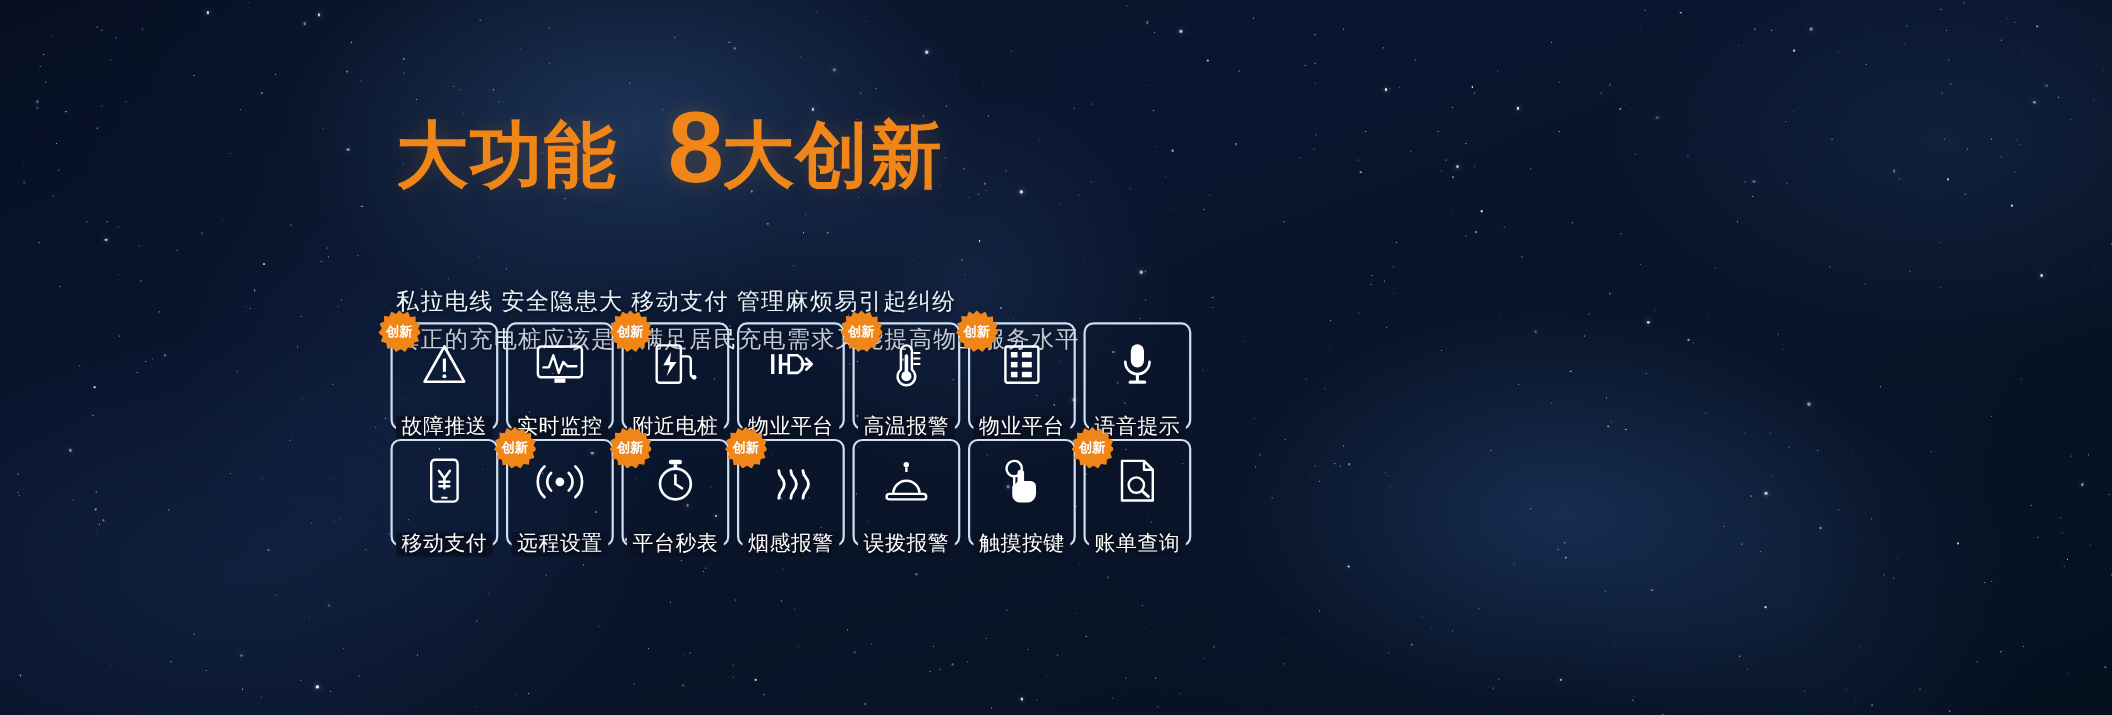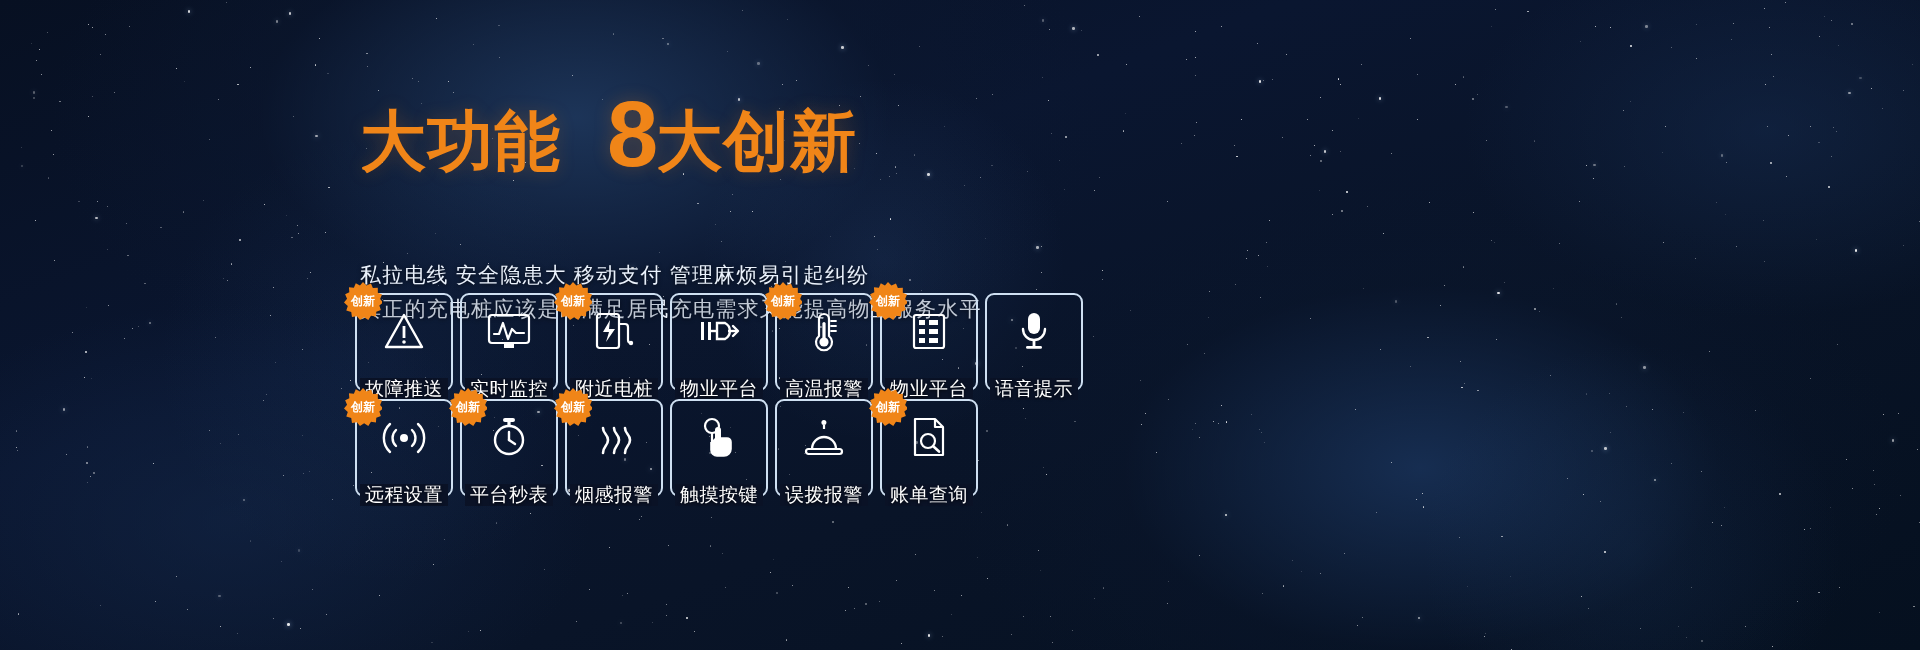--- a/index.html
+++ b/index.html
@@ -865,20 +865,31 @@
                 <path d="M5 19 a11 11 0 0 0 22 0" fill="none" stroke="#fff" stroke-width="2.4" stroke-linecap="round"></path>
                 <rect x="14.6" y="29" width="2.8" height="8" fill="#fff"></rect>
                 <rect x="8" y="36" width="16" height="2.8" rx="1.4" fill="#fff"></rect>
               </svg>
             </div>
             <div class="tlabel">语音提示</div>
           </div>
         </div>
       <div class="grid-row" id="row2">
           <div class="tile">
+            <div class="glyph">
+              <svg width="30" height="42" viewBox="0 0 30 42">
+                <rect x="3" y="2" width="24" height="38" rx="3.5" fill="none" stroke="#fff" stroke-width="2.2"></rect>
+                <path d="M10 12 L15 19 L20 12" fill="none" stroke="#fff" stroke-width="2.2" stroke-linecap="round"></path>
+                <path d="M15 19 v9 M10.5 22 h9 M10.5 26 h9" stroke="#fff" stroke-width="2.2" stroke-linecap="round"></path>
+                <rect x="12" y="35.5" width="6" height="2" rx="1" fill="#fff"></rect>
+              </svg>
+            </div>
+            <div class="tlabel">移动支付</div>
+          </div>
+          <div class="tile">
             <div class="badge">
               <div class="star"></div>
               <span>创新</span>
             </div>
             <div class="glyph">
               <svg width="44" height="40" viewBox="0 0 44 40">
                 <circle cx="22" cy="21" r="4" fill="#fff"></circle>
                 <path d="M14 13 a11 11 0 0 0 0 16" fill="none" stroke="#fff" stroke-width="2.4" stroke-linecap="round"></path>
                 <path d="M30 13 a11 11 0 0 1 0 16" fill="none" stroke="#fff" stroke-width="2.4" stroke-linecap="round"></path>
                 <path d="M8 7 a19 19 0 0 0 0 28" fill="none" stroke="#fff" stroke-width="2.4" stroke-linecap="round"></path>
@@ -912,42 +923,42 @@
               <svg width="42" height="40" viewBox="0 0 42 40">
                 <path d="M10 36 c0-7 5-7 5-13 0-6-5-6-5-12" fill="none" stroke="#fff" stroke-width="2.6" stroke-linecap="round"></path>
                 <path d="M21 36 c0-7 5-7 5-13 0-6-5-6-5-12" fill="none" stroke="#fff" stroke-width="2.6" stroke-linecap="round"></path>
                 <path d="M32 36 c0-7 5-7 5-13 0-6-5-6-5-12" fill="none" stroke="#fff" stroke-width="2.6" stroke-linecap="round"></path>
               </svg>
             </div>
             <div class="tlabel">烟感报警</div>
           </div>
           <div class="tile">
             <div class="glyph">
-              <svg width="42" height="42" viewBox="0 0 42 42">
-                <circle cx="14" cy="10" r="7" fill="none" stroke="#fff" stroke-width="2.2"></circle>
-                <path d="M14 17 v12" stroke="#fff" stroke-width="2.2" stroke-linecap="round"></path>
-                <path d="M17 24 v-10 a3 3 0 0 1 6 0 v10" fill="#fff"></path>
-                <path d="M17 22 h12 a4 4 0 0 1 4 4 v7 a7 7 0 0 1 -7 7 h-7 a6 6 0 0 1 -6 -6 v-8" fill="#fff" stroke="#fff" stroke-width="1.6" stroke-linejoin="round"></path>
-              </svg>
-            </div>
-            <div class="tlabel">触摸按键</div>
-          </div>
-          <div class="tile">
-            <div class="glyph">
               <svg width="40" height="40" viewBox="0 0 40 40">
                 <rect x="2" y="32" width="36" height="5" rx="2.5" fill="none" stroke="#fff" stroke-width="2.2"></rect>
                 <path d="M8 32 a12 12 0 0 1 24 0" fill="none" stroke="#fff" stroke-width="2.4"></path>
                 <rect x="17.4" y="3" width="5" height="5" rx="2.5" fill="#fff"></rect>
                 <path d="M20 8 v4" stroke="#fff" stroke-width="2.2"></path>
                 <path d="M14 32 a6 6 0 0 1 12 0" fill="#fff" opacity="0.0"></path>
               </svg>
             </div>
             <div class="tlabel">误拨报警</div>
           </div>
           <div class="tile">
+            <div class="glyph">
+              <svg width="42" height="42" viewBox="0 0 42 42">
+                <circle cx="14" cy="10" r="7" fill="none" stroke="#fff" stroke-width="2.2"></circle>
+                <path d="M14 17 v12" stroke="#fff" stroke-width="2.2" stroke-linecap="round"></path>
+                <path d="M17 24 v-10 a3 3 0 0 1 6 0 v10" fill="#fff"></path>
+                <path d="M17 22 h12 a4 4 0 0 1 4 4 v7 a7 7 0 0 1 -7 7 h-7 a6 6 0 0 1 -6 -6 v-8" fill="#fff" stroke="#fff" stroke-width="1.6" stroke-linejoin="round"></path>
+              </svg>
+            </div>
+            <div class="tlabel">触摸按键</div>
+          </div>
+          <div class="tile">
             <div class="badge">
               <div class="star"></div>
               <span>创新</span>
             </div>
             <div class="glyph">
               <svg width="36" height="42" viewBox="0 0 36 42">
                 <path d="M4 3 h20 l8 8 v28 h-28 Z" fill="none" stroke="#fff" stroke-width="2.2" stroke-linejoin="round"></path>
                 <path d="M24 3 v8 h8" fill="none" stroke="#fff" stroke-width="2.2" stroke-linejoin="round"></path>
                 <circle cx="17" cy="25" r="7" fill="none" stroke="#fff" stroke-width="2.2"></circle>
                 <path d="M22.2 30.2 L28 35.5" stroke="#fff" stroke-width="2.6" stroke-linecap="round"></path>

